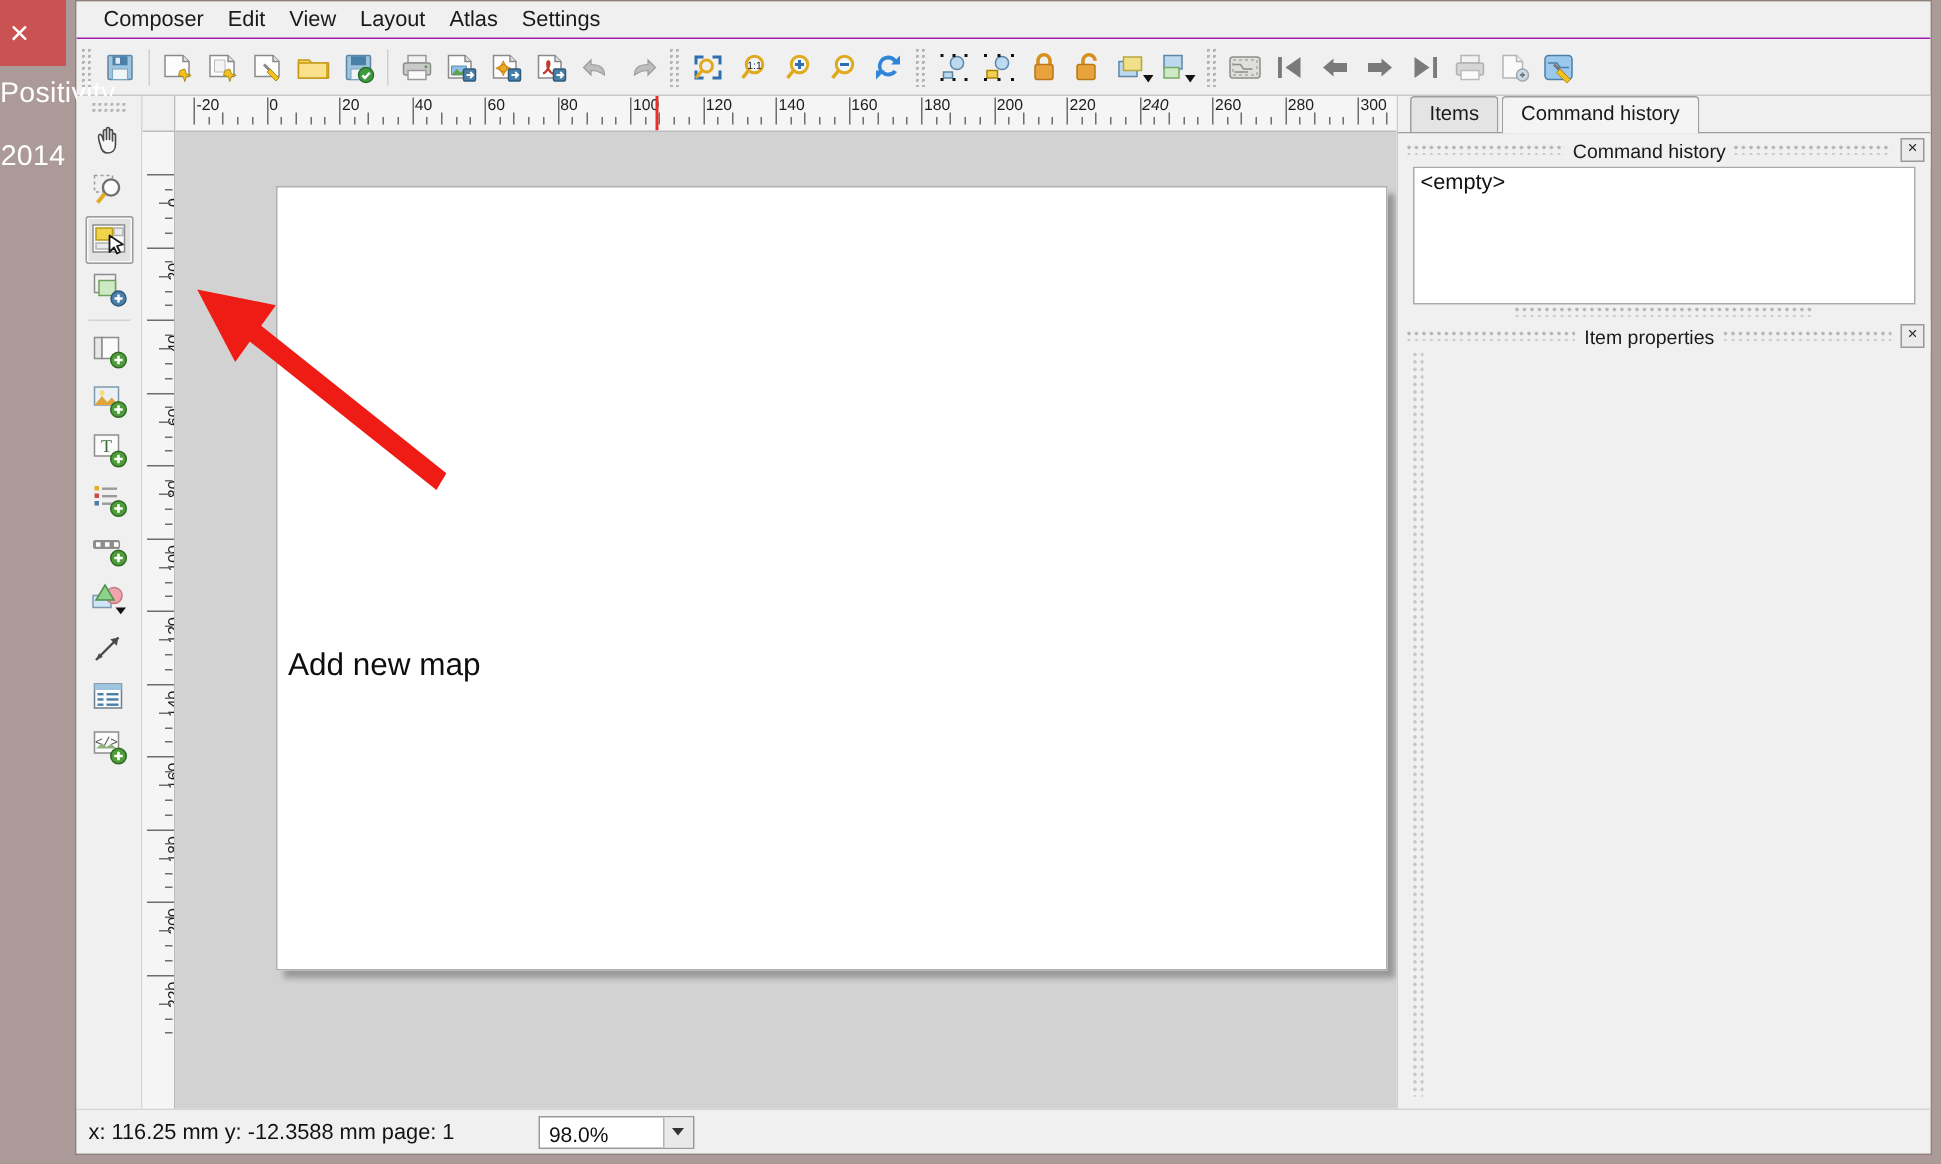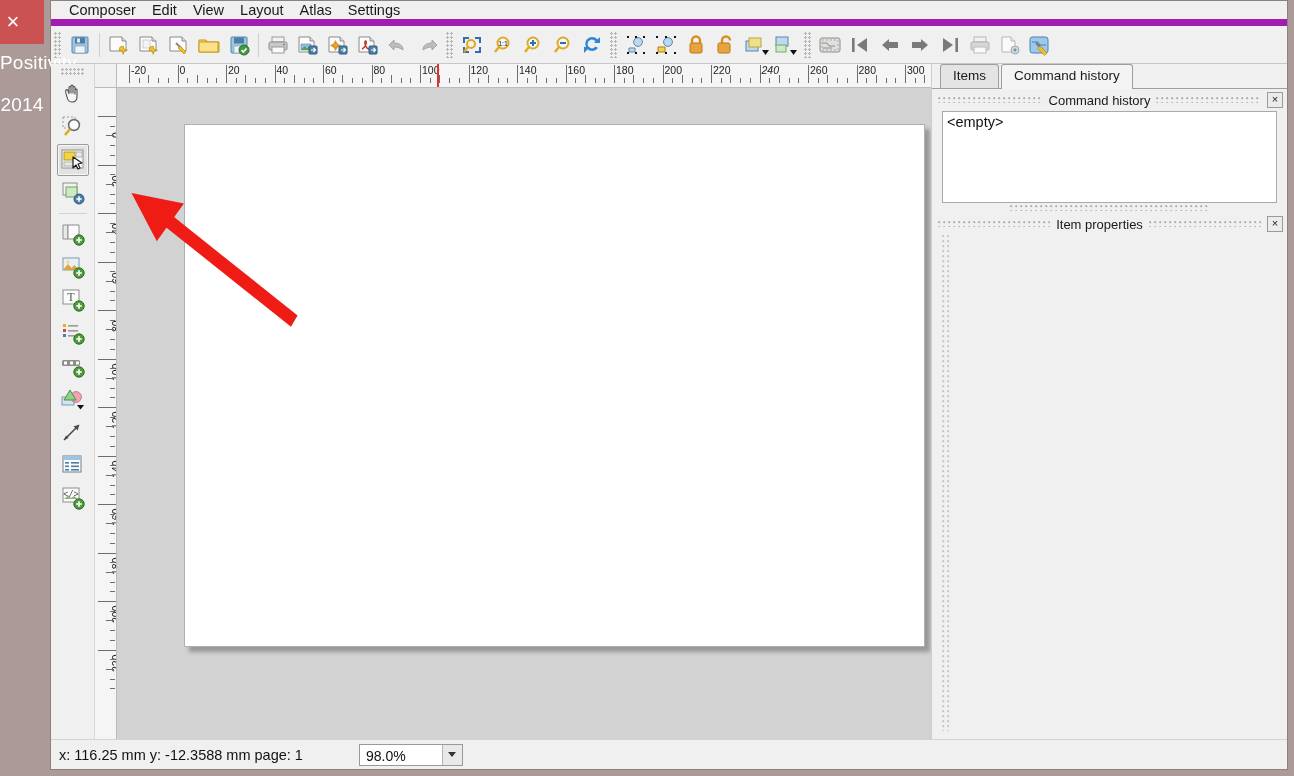--- a/index.html
+++ b/index.html
@@ -75,21 +75,21 @@
     display: flex; flex-direction: column;
     overflow: hidden;
   }
 
   
   #menubar {
     height: 25px; flex: 0 0 25px;
     background: #f0f0f0;
     display: flex; align-items: center;
     padding-left: 10px;
-    border-bottom: 7px solid #a21caf;
+    border-bottom: 1px solid #a21caf;
   }
   .menu-item {
     font-size: 14.5px; color: #1a1a1a;
     padding: 2px 8px;
     white-space: nowrap;
   }
 
   
   #toolbar {
     height: 38px; flex: 0 0 38px;
@@ -1009,20 +1009,21 @@
           <div id="canvas">
             <div id="page"></div>
 
             <svg id="annotation" viewBox="0 0 900 620" preserveAspectRatio="none">
               <g>
                 <path d="M196 222 L40 115" stroke="#ee1c15" stroke-width="13" stroke-linecap="butt"></path>
                 <path d="M16 100 L74 110 L44 146 Z" fill="#ee1c15"></path>
               </g>
             </svg>
 
+            <div id="annot-text">Add new map</div>
           </div>
         </div>
       </div>
 
       <div id="rightdock">
 
         <div class="dock-section">
           <div class="tabrow">
             <div class="tab">Items</div>
             <div class="tab selected">Command history</div>

